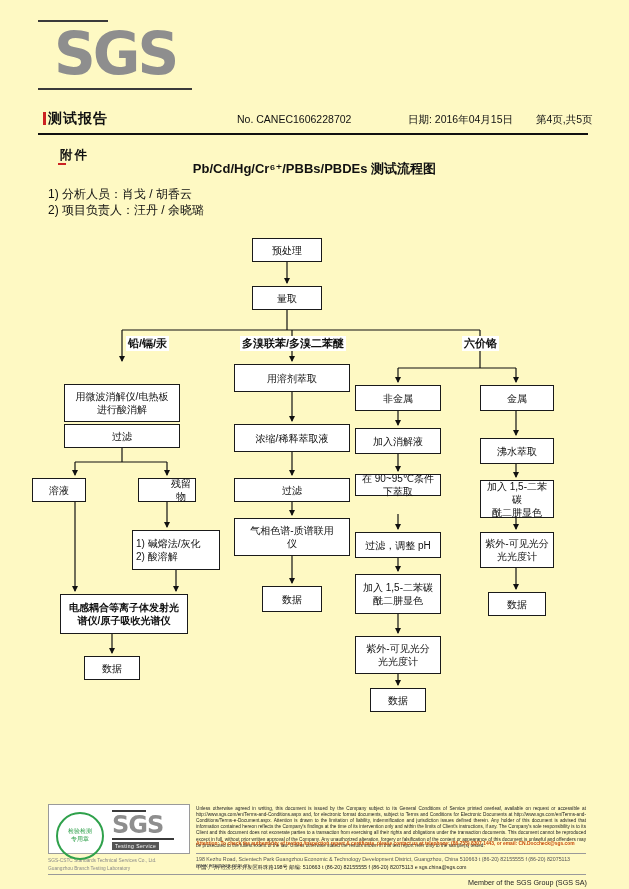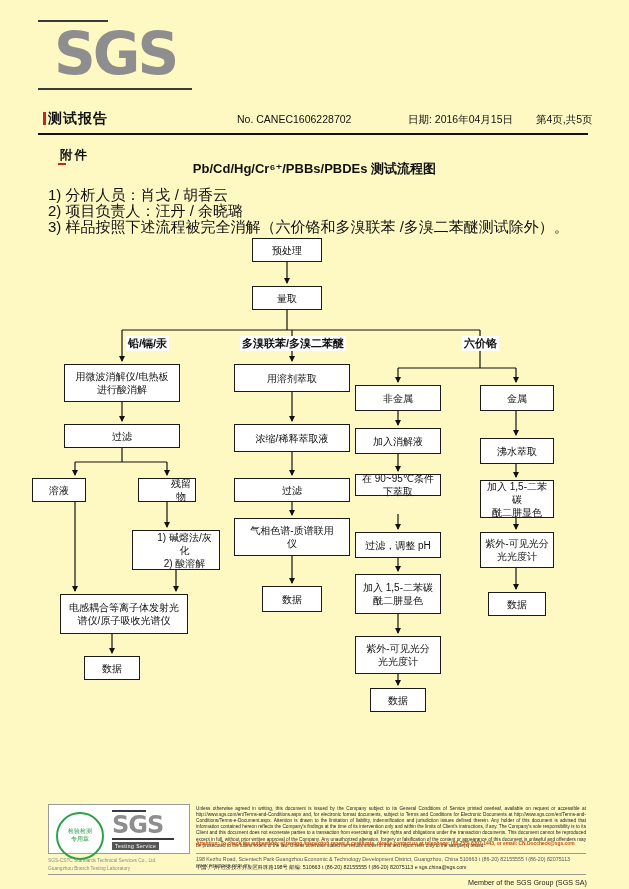--- a/index.html
+++ b/index.html
@@ -8,25 +8,25 @@
   .page { position:relative; width:629px; height:889px; background:#fef9c3; margin:0 auto; color:#111; overflow:hidden; }
   .abs { position:absolute; }
   .hline { position:absolute; background:#3a3a3a; height:2px; }
   .logo-text { font-family:"DejaVu Sans",sans-serif; font-weight:bold; font-size:58px; line-height:1.05; color:#8e8e8e; letter-spacing:-3px; }
   .hdr-title { position:absolute; font-size:14px; font-weight:bold; letter-spacing:1px; }
   .hdr-meta { position:absolute; font-size:10.5px;padding-left:22px; }
   .red-tick { position:absolute; background:#cc2222; }
   .rule { position:absolute; background:#111; }
   .att-label { position:absolute; font-size:12.5px; font-weight:bold; letter-spacing:2px; }
   .flow-title { position:absolute; width:100%; text-align:center; font-size:13px; font-weight:bold; }
-  .note { position:absolute; font-size:15px; }
+  .note { position:absolute; font-size:12px; }
   svg.connectors { position:absolute; left:0; top:0; z-index:1; }
   .fbox { position:absolute; border:1.4px solid #1a1a1a; background:#fff; display:flex; align-items:center; justify-content:center;
           text-align:center; font-size:10px; line-height:1.3; white-space:pre-line; padding:1px 3px; z-index:2; }
-  .fbox.left-align { text-align:center; justify-content:flex-start; padding-left:20px; }
+  .fbox.left-align { text-align:left; justify-content:flex-start; padding-left:3px; }
   .flabel { position:absolute; font-weight:bold; font-size:11px; background:#fff; z-index:3; padding:0 2px; white-space:nowrap;text-align:right; }
   .ft-box { position:absolute; border:1px solid #9a9a9a; background:#fff; }
   .ft-logo { position:absolute; font-family:"DejaVu Sans",sans-serif; font-weight:bold; font-size:24px; color:#8e8e8e; letter-spacing:-1px; line-height:1; }
   .ft-sub { position:absolute; font-size:5px; color:#fff; background:#555; padding:1px 3px; letter-spacing:0.5px; }
   .stamp { position:absolute; width:48px; height:48px; border:2px solid #2fa14b; border-radius:50%; z-index:4;
            display:flex; flex-direction:column; align-items:center; justify-content:center; background:rgba(255,255,255,0.15); }
   .stamp-inner { font-size:6px; color:#2fa14b; text-align:center; line-height:1.3; }
   .tiny-gray { position:absolute; font-size:4.8px; color:#8a8a8a; line-height:1.3; }
   .disclaimer { position:absolute; font-size:4.7px; line-height:1.3; color:#222; text-align:justify; }
   .attention { position:absolute; font-size:4.9px; line-height:1.3; color:#c84a0a; font-weight:bold; }
@@ -48,21 +48,20 @@
   <div class="hdr-meta" style="left:215px; top:113px;">No. CANEC1606228702</div>
   <div class="hdr-meta" style="left:386px; top:113px;">日期: 2016年04月15日</div>
   <div class="hdr-meta" style="left:514px; top:113px;">第4页,共5页</div>
   <div class="rule" style="left:38px; top:133px; width:550px; height:2px;"></div>
 
   <div class="att-label" style="left:60px; top:147px;">附件</div>
   <div class="red-tick" style="left:58px; top:163px; width:8px; height:2px;"></div>
   <div class="flow-title" style="left:0; top:160px;">Pb/Cd/Hg/Cr⁶⁺/PBBs/PBDEs 测试流程图</div>
   <div class="note" style="left:48px; top:186px;">1) 分析人员：肖戈 / 胡香云</div>
   <div class="note" style="left:48px; top:202px;">2) 项目负责人：汪丹 / 余晓璐</div>
-  <div class="note" style="left:48px; top:218px;">3) 样品按照下述流程被完全消解（六价铬和多溴联苯 /多溴二苯醚测试除外）。</div>
 
   <svg class="connectors" width="629" height="889">
     <defs>
       <marker id="arr" markerUnits="userSpaceOnUse" markerWidth="8" markerHeight="8" refX="5" refY="3" orient="auto">
         <path d="M0,0 L6,3 L0,6 Z" fill="#111"></path>
       </marker>
     </defs>
     <g stroke="#111" stroke-width="1.2" fill="none">
       <line x1="287" y1="262" x2="287" y2="283" marker-end="url(#arr)"></line>
       <line x1="287" y1="310" x2="287" y2="330"></line>
@@ -103,28 +102,28 @@
     </g>
   </svg>
 
   <div class="fbox" style="left:252px; top:238px; width:70px; height:24px;">预处理</div>
   <div class="fbox" style="left:252px; top:286px; width:70px; height:24px;">量取</div>
 
   <div class="flabel" style="left:126px; top:336px;">铅/镉/汞</div>
   <div class="flabel" style="left:240px; top:336px;">多溴联苯/多溴二苯醚</div>
   <div class="flabel" style="left:462px; top:336px;">六价铬</div>
 
-  <div class="fbox" style="left:64px; top:364px; width:116px; height:38px;">用微波消解仪/电热板
+  <div class="fbox" style="left:64px; top:384px; width:116px; height:38px;">用微波消解仪/电热板
 进行酸消解</div>
   <div class="fbox" style="left:64px; top:424px; width:116px; height:24px;">过滤</div>
   <div class="fbox" style="left:32px; top:478px; width:54px; height:24px;">溶液</div>
   <div class="fbox" style="left:138px; top:478px; width:58px; height:24px;padding-left:31px;">残留物</div>
   <div class="fbox left-align" style="left:132px; top:530px; width:88px; height:40px;">1) 碱熔法/灰化
 2) 酸溶解</div>
-  <div class="fbox" style="left:60px; top:594px; width:128px; height:40px;">电感耦合等离子体发射光
+  <div class="fbox" style="left:60px; top:594px; width:128px; height:40px;font-weight:bold;">电感耦合等离子体发射光
 谱仪/原子吸收光谱仪</div>
   <div class="fbox" style="left:84px; top:656px; width:56px; height:24px;">数据</div>
 
   <div class="fbox" style="left:234px; top:364px; width:116px; height:28px;">用溶剂萃取</div>
   <div class="fbox" style="left:234px; top:424px; width:116px; height:28px;">浓缩/稀释萃取液</div>
   <div class="fbox" style="left:234px; top:478px; width:116px; height:24px;">过滤</div>
   <div class="fbox" style="left:234px; top:518px; width:116px; height:38px;">气相色谱-质谱联用
 仪</div>
   <div class="fbox" style="left:262px; top:586px; width:60px; height:26px;">数据</div>
 

